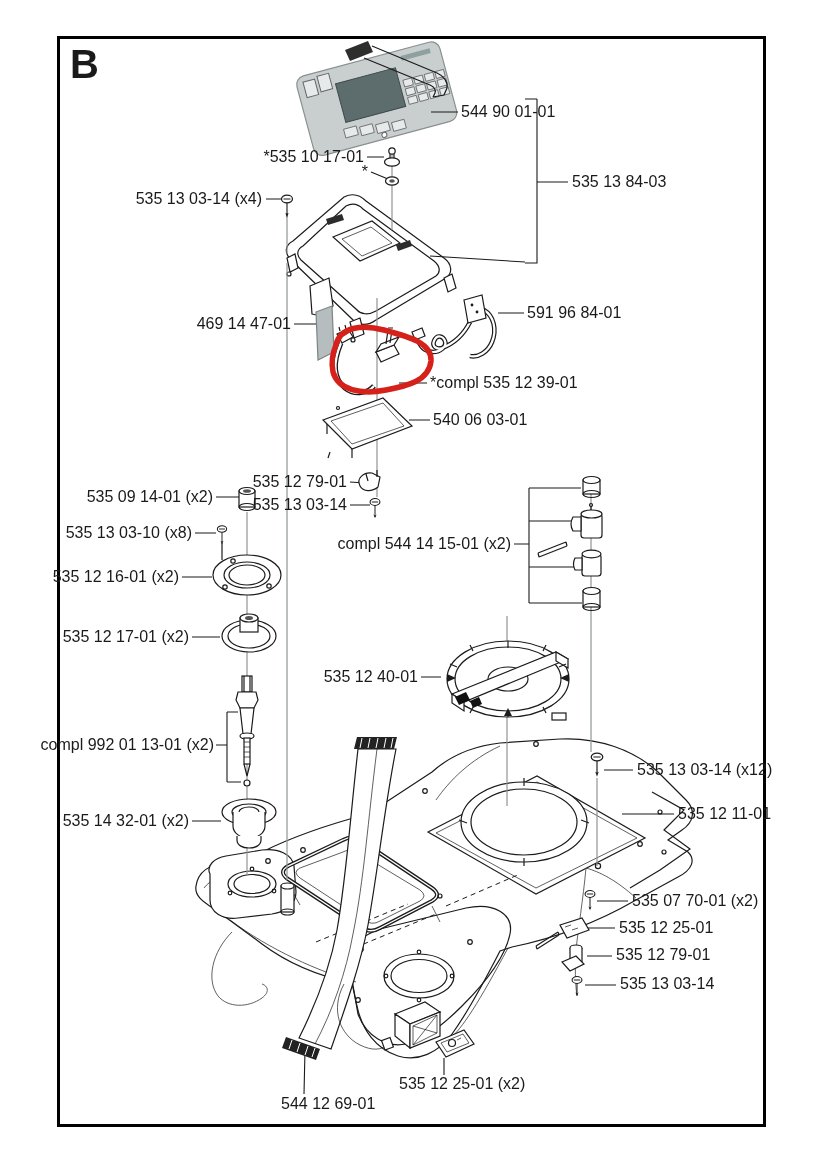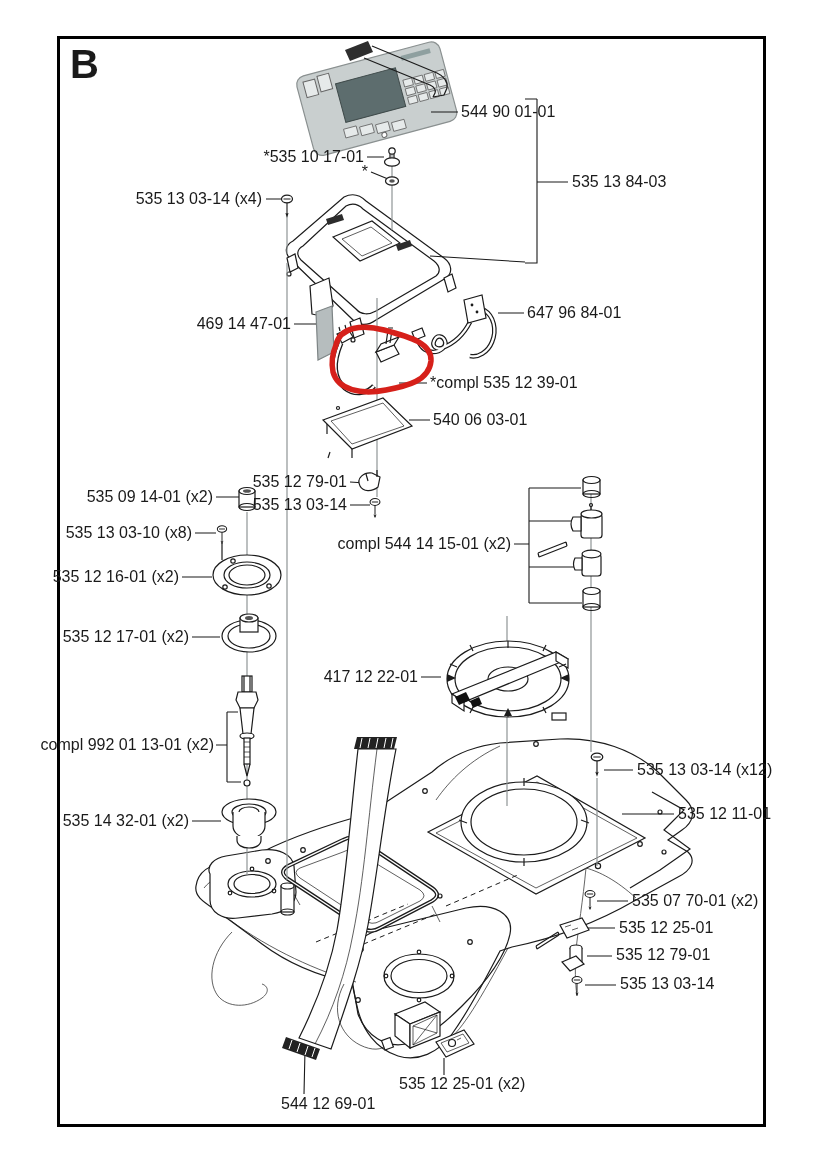--- a/index.html
+++ b/index.html
@@ -337,31 +337,31 @@
 
     <path d="M336,345 C340,327 362,324 384,330 C410,337 432,343 431,361 C429,381 407,386 386,390 C361,395 338,390 333,372 C331,362 333,352 336,345 Z" fill="none" stroke="#d6201a" stroke-width="5.5" stroke-linejoin="round"></path>
   </svg>
 
   <div class="lbl" style="left:461px;top:105px"><span class="b"></span><span>544 90 01-01</span><span class="b"></span></div>
   <div class="lbl r" style="left:214px;top:150px;width:150px"><span class="b"></span><span>*535 10 17-01</span><span class="b"></span></div>
   <div class="lbl r" style="left:318px;top:165px;width:50px"><span class="b"></span><span>*</span><span class="b"></span></div>
   <div class="lbl r" style="left:112px;top:192px;width:150px"><span class="b"></span><span>535 13 03-14 </span><span class="b">(x4)</span></div>
   <div class="lbl" style="left:572px;top:175px"><span class="b"></span><span>535 13 84-03</span><span class="b"></span></div>
   <div class="lbl r" style="left:141px;top:317px;width:150px"><span class="b"></span><span>469 14 47-01</span><span class="b"></span></div>
-  <div class="lbl" style="left:527px;top:306px"><span class="b"></span><span>647 96 84-01</span><span class="b"></span></div>
+  <div class="lbl" style="left:527px;top:306px"><span class="b"></span><span>591 96 84-01</span><span class="b"></span></div>
   <div class="lbl" style="left:430px;top:376px"><span class="b">*compl </span><span>535 12 39-01</span><span class="b"></span></div>
   <div class="lbl" style="left:433px;top:413px"><span class="b"></span><span>540 06 03-01</span><span class="b"></span></div>
   <div class="lbl r" style="left:197px;top:475px;width:150px"><span class="b"></span><span>535 12 79-01</span><span class="b"></span></div>
   <div class="lbl r" style="left:197px;top:498px;width:150px"><span class="b"></span><span>535 13 03-14</span><span class="b"></span></div>
   <div class="lbl r" style="left:63px;top:490px;width:150px"><span class="b"></span><span>535 09 14-01 </span><span class="b">(x2)</span></div>
   <div class="lbl r" style="left:42px;top:526px;width:150px"><span class="b"></span><span>535 13 03-10 </span><span class="b">(x8)</span></div>
   <div class="lbl r" style="left:29px;top:570px;width:150px"><span class="b"></span><span>535 12 16-01 </span><span class="b">(x2)</span></div>
   <div class="lbl r" style="left:39px;top:630px;width:150px"><span class="b"></span><span>535 12 17-01 </span><span class="b">(x2)</span></div>
   <div class="lbl r" style="left:331px;top:537px;width:180px"><span class="b">compl </span><span>544 14 15-01 </span><span class="b">(x2)</span></div>
-  <div class="lbl r" style="left:268px;top:670px;width:150px"><span class="b"></span><span>417 12 22-01</span><span class="b"></span></div>
+  <div class="lbl r" style="left:268px;top:670px;width:150px"><span class="b"></span><span>535 12 40-01</span><span class="b"></span></div>
   <div class="lbl r" style="left:34px;top:738px;width:180px"><span class="b">compl </span><span>992 01 13-01 </span><span class="b">(x2)</span></div>
   <div class="lbl r" style="left:39px;top:814px;width:150px"><span class="b"></span><span>535 14 32-01 </span><span class="b">(x2)</span></div>
   <div class="lbl" style="left:637px;top:763px"><span class="b"></span><span>535 13 03-14 </span><span class="b">(x12)</span></div>
   <div class="lbl" style="left:678px;top:807px"><span class="b"></span><span>535 12 11-01</span><span class="b"></span></div>
   <div class="lbl" style="left:632px;top:894px"><span class="b"></span><span>535 07 70-01 </span><span class="b">(x2)</span></div>
   <div class="lbl" style="left:619px;top:921px"><span class="b"></span><span>535 12 25-01</span><span class="b"></span></div>
   <div class="lbl" style="left:616px;top:948px"><span class="b"></span><span>535 12 79-01</span><span class="b"></span></div>
   <div class="lbl" style="left:620px;top:977px"><span class="b"></span><span>535 13 03-14</span><span class="b"></span></div>
   <div class="lbl" style="left:399px;top:1077px"><span class="b"></span><span>535 12 25-01 </span><span class="b">(x2)</span></div>
   <div class="lbl" style="left:281px;top:1097px"><span class="b"></span><span>544 12 69-01</span><span class="b"></span></div>

